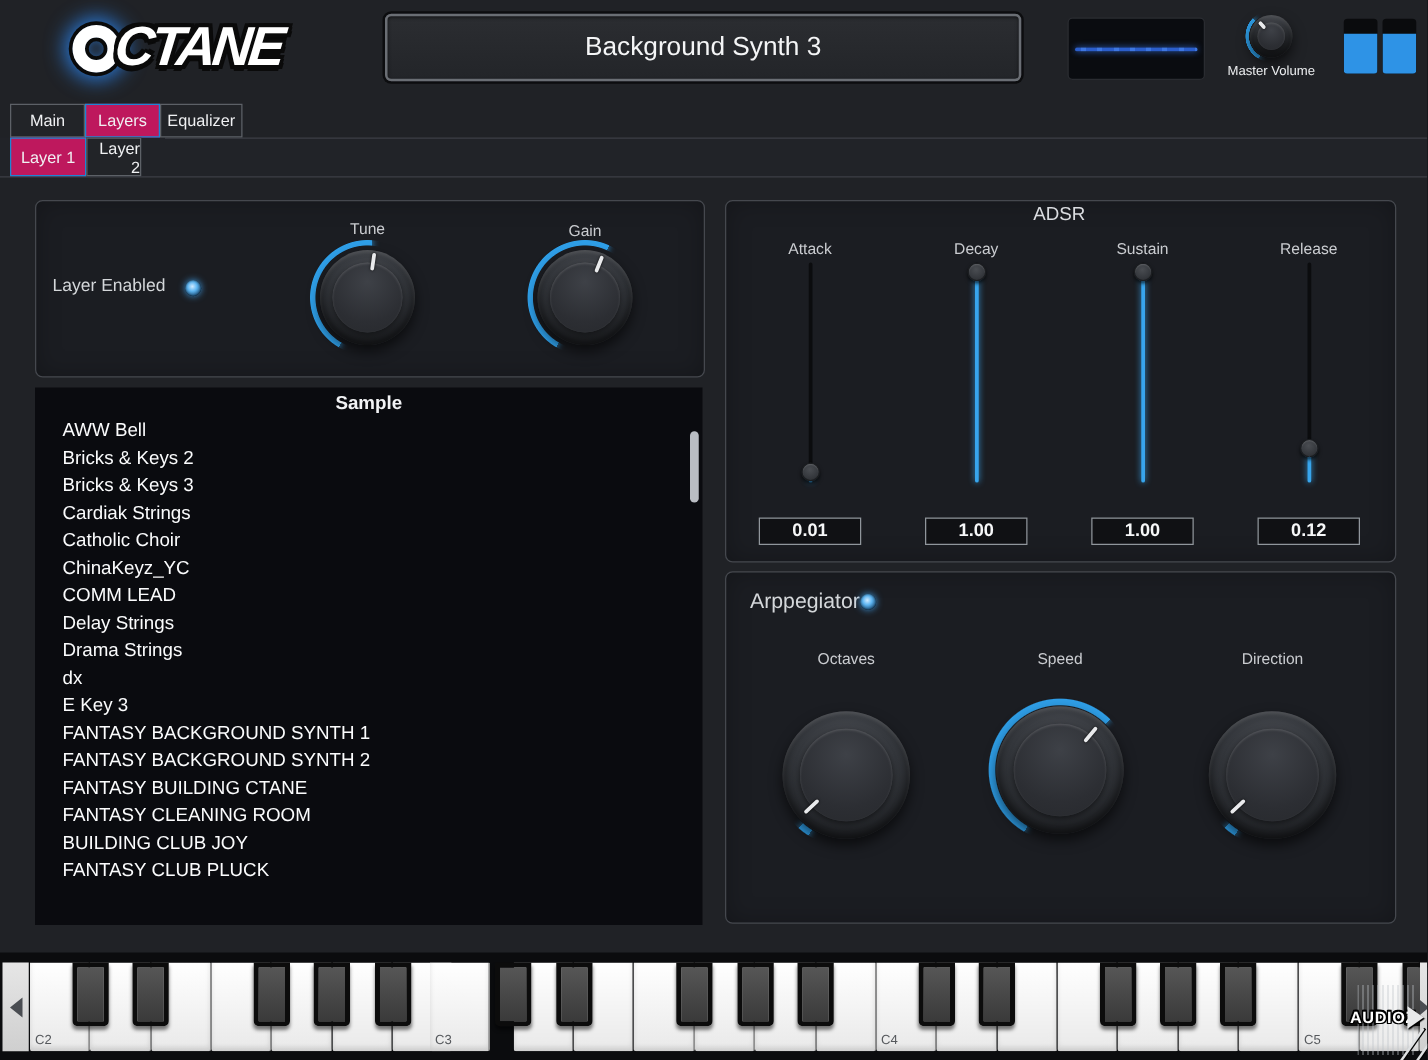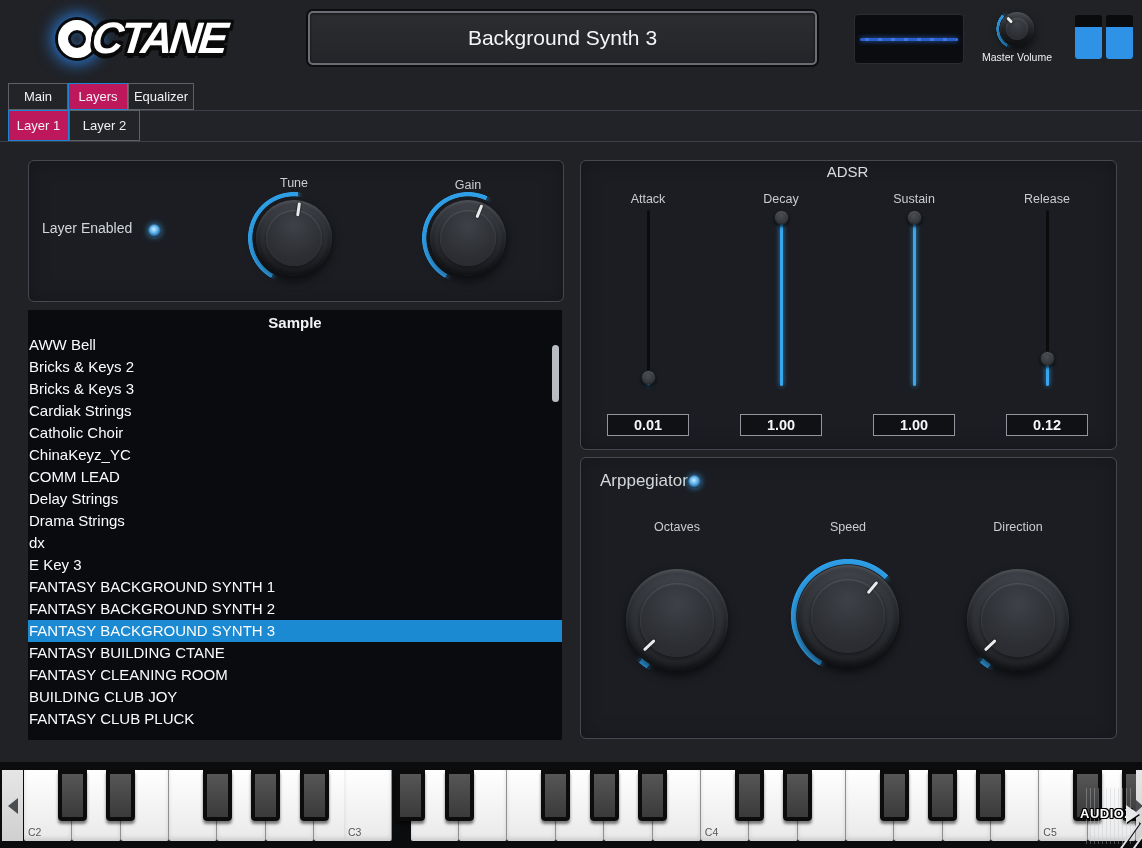--- a/index.html
+++ b/index.html
@@ -65,21 +65,21 @@
   .knob .inner{position:absolute;border-radius:50%;
        background:radial-gradient(circle at 50% 28%,#3e4147 0%,#2c2e33 65%,#27292d 100%);
        box-shadow:inset 0 1px 2px rgba(255,255,255,.16),0 2px 5px rgba(0,0,0,.55);}
   .knob .rot{position:absolute;inset:0;transform:rotate(var(--pd));}
   .knob .notch{position:absolute;left:50%;width:3px;background:#e9eaec;border-radius:2px;margin-left:-1.5px;
        box-shadow:0 0 2px rgba(0,0,0,.9);}
 
   
   .sample-list{left:28px;top:310px;width:534px;height:430px;background:#0a0b0f;overflow:hidden;}
   .sample-header{height:24px;display:flex;align-items:center;justify-content:center;font-size:15px;font-weight:bold;color:#f2f3f5;}
-  .sample-item{height:22px;line-height:22px;padding-left:1px;font-size:15px;color:#fbfcfd;white-space:nowrap;}
+  .sample-item{height:22px;line-height:22px;padding-left:22px;font-size:15px;color:#fbfcfd;white-space:nowrap;}
   .sample-item.selected{background:#1b8ad2;}
   .list-scrollbar{position:absolute;right:3px;top:35px;width:7px;height:57px;border-radius:4px;background:#b9bdc3;}
 
   
   .adsr-title{left:580px;top:163px;width:535px;text-align:center;font-size:15px;color:#dadce0;}
   .vslider{position:absolute;width:82px;height:246px;top:192px;}
   .vslider .slabel{position:absolute;top:0;width:100%;text-align:center;font-size:12.5px;color:#caccd0;}
   .vslider .track{position:absolute;left:50%;top:18px;width:3px;height:176px;margin-left:-1.5px;background:#0b0c0e;border-radius:2px;}
   .vslider .fill{position:absolute;left:50%;width:3px;margin-left:-1.5px;bottom:52px;background:#38a5ec;border-radius:2px;
        box-shadow:0 0 5px rgba(56,165,236,.9);}
@@ -155,21 +155,21 @@
 
   <div class="abs tabrow2-bg"></div>
   <div class="abs hairline-mid"></div>
   <div class="abs tabrow1" id="main-tabs">
       <div class="tab" style="width: 60px; height: 100%;">Main</div>
       <div class="tab active" style="width: 60px; height: 100%;">Layers</div>
       <div class="tab" style="width: 66px; height: 100%;">Equalizer</div>
     </div>
   <div class="abs tabrow2" id="layer-tabs">
       <div class="tab active" style="width: 61px; height: 100%;">Layer 1</div>
-      <div class="tab" style="width: 71px; height: 100%;">Layer 2</div>
+      <div class="tab" style="width: 44px; height: 100%; text-align: right;">Layer 2</div>
     </div>
 
   <div class="abs panel layer-panel"></div>
   <div class="abs layer-enabled-label">Layer Enabled</div>
   <div class="abs led" style="left:148px;top:224px;"></div>
   <div class="abs knob-label" style="left:254px;top:176px;width:80px;">Tune</div>
   <div class="abs knob-label" style="left:428px;top:178px;width:80px;">Gain</div>
   <div class="abs" id="tune-knob-slot">
       <div class="knob" style="left: 246px; top: 190px; width: 96px; height: 96px; --as: 210deg; --sp: 155deg; --pd: 8deg; --ac: #2f9fe8; --m1: 86%; --m2: 95%;">
         <div class="arc"></div>
@@ -200,21 +200,20 @@
         <div class="sample-item">Cardiak Strings</div>
         <div class="sample-item">Catholic Choir</div>
         <div class="sample-item">ChinaKeyz_YC</div>
         <div class="sample-item">COMM LEAD</div>
         <div class="sample-item">Delay Strings</div>
         <div class="sample-item">Drama Strings</div>
         <div class="sample-item">dx</div>
         <div class="sample-item">E Key 3</div>
         <div class="sample-item">FANTASY BACKGROUND SYNTH 1</div>
         <div class="sample-item">FANTASY BACKGROUND SYNTH 2</div>
-        <div class="sample-item selected">FANTASY BACKGROUND SYNTH 3</div>
         <div class="sample-item">FANTASY BUILDING CTANE</div>
         <div class="sample-item">FANTASY CLEANING ROOM</div>
         <div class="sample-item">BUILDING CLUB JOY</div>
         <div class="sample-item">FANTASY CLUB PLUCK</div>
       </div>
     <div class="list-scrollbar"></div>
   </div>
 
   <div class="abs panel adsr-panel"></div>
   <div class="abs adsr-title">ADSR</div>

